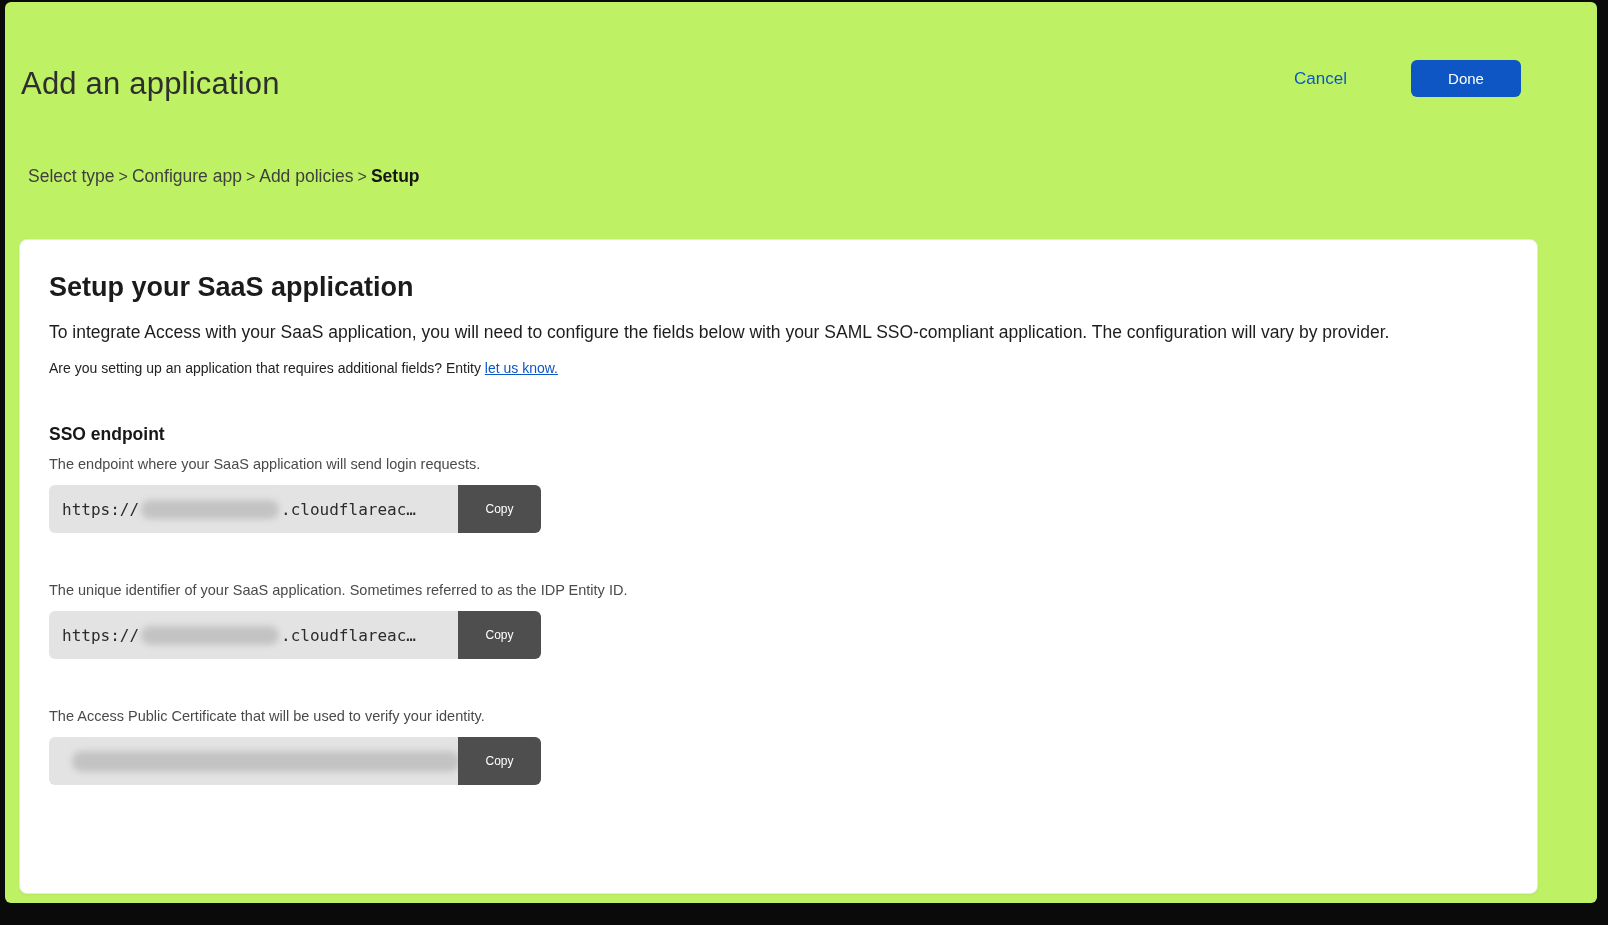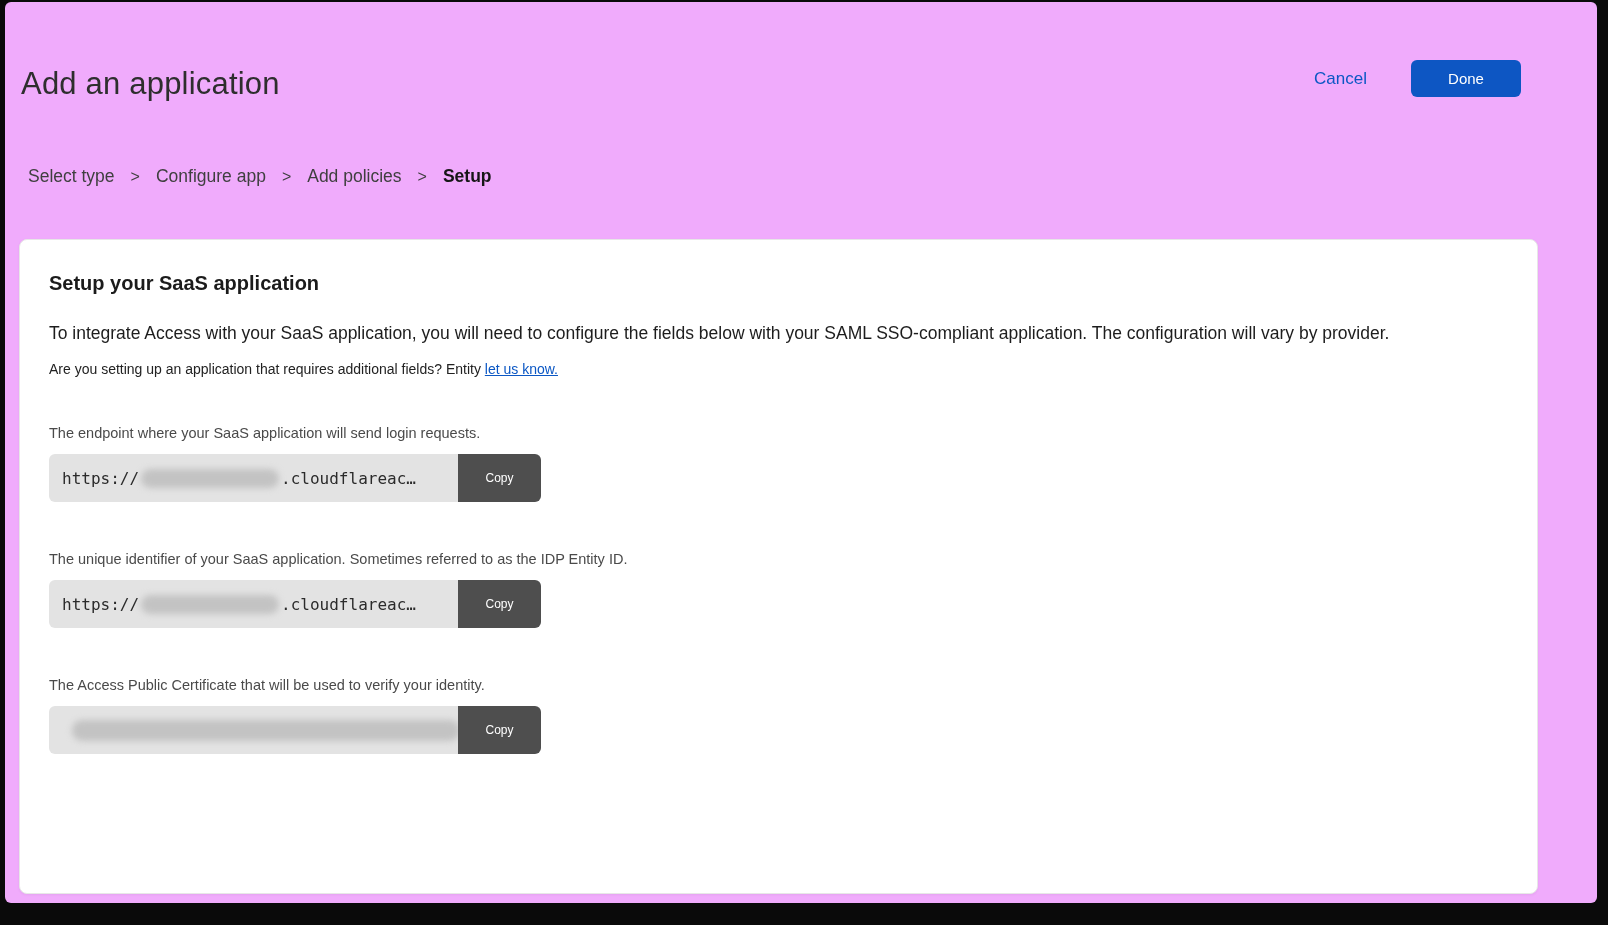--- a/index.html
+++ b/index.html
@@ -7,38 +7,38 @@
   body {
     background: #0a0a0a;
     font-family: "Liberation Sans", sans-serif;
     position: relative;
     overflow: hidden;
   }
   .screen {
     position: absolute;
     left: 5px; top: 2px;
     width: 1592px; height: 901px;
-    background: #f0abfc;
+    background: #bef264;
     border-radius: 6px;
     overflow: hidden;
   }
   
   .page-title {
     position: absolute;
     left: 16px; top: 64px;
     font-size: 31px;
     font-weight: 400;
     color: #2e2e2e;
     letter-spacing: 0.2px;
   }
   .header-actions {
     position: absolute;
     top: 58px; right: 76px;
     display: flex;
-    gap: 44px;
+    gap: 64px;
   }
   .cancel-link {
     font-size: 17px;
     color: #0b57c4;
     cursor: pointer;
     background: none;
     border: none;
     font-family: "Liberation Sans", sans-serif;
   }
   .done-btn {
@@ -50,43 +50,43 @@
     border-radius: 6px;
     cursor: pointer;
     font-family: "Liberation Sans", sans-serif;
   }
   
   .breadcrumb {
     position: absolute;
     left: 23px; top: 164px;
     display: flex;
     align-items: center;
-    gap: 16px;
+    gap: 4px;
     font-size: 17.5px;
     color: #3f3f3f;
   }
   .breadcrumb .step { color: #3f3f3f; }
   .breadcrumb .step.active { color: #161616; font-weight: 700; }
   .breadcrumb .sep { color: #3f3f3f; font-size: 16px; }
   
   .card {
     position: absolute;
     left: 14px; top: 237px;
     width: 1519px; height: 655px;
     background: #ffffff;
     border: 1px solid #e7e7e7;
     border-radius: 8px;
     box-shadow: 0 1px 3px rgba(0,0,0,0.05);
     padding: 32px 29px 40px 29px;
   }
   .card-heading {
-    font-size: 20px;
+    font-size: 27px;
     font-weight: 700;
     color: #1b1b1b;
-    margin-bottom: 28px;
+    margin-bottom: 19px;
   }
   .card-intro {
     font-size: 17.5px;
     color: #1d1d1d;
     margin-bottom: 17px;
     white-space: nowrap;
   }
   .card-note {
     font-size: 14px;
     color: #222222;
@@ -172,20 +172,21 @@
     <span class="sep">&gt;</span>
     <span class="step active">Setup</span>
   </nav>
 
   <section class="card">
     <h2 class="card-heading">Setup your SaaS application</h2>
     <p class="card-intro">To integrate Access with your SaaS application, you will need to configure the fields below with your SAML SSO-compliant application. The configuration will vary by provider.</p>
     <p class="card-note"><span>Are you setting up an application that requires additional fields? Entity </span><a>let us know.</a></p>
 
     <div class="field">
+      <div class="field-label">SSO endpoint</div>
       <div class="field-desc">The endpoint where your SaaS application will send login requests.</div>
       <div class="code-row">
         <div class="code-box">
           <span>https://</span>
           <span class="redact narrow"></span>
           <span>.cloudflareac…</span>
         </div>
         <button class="copy-btn">Copy</button>
       </div>
     </div>

